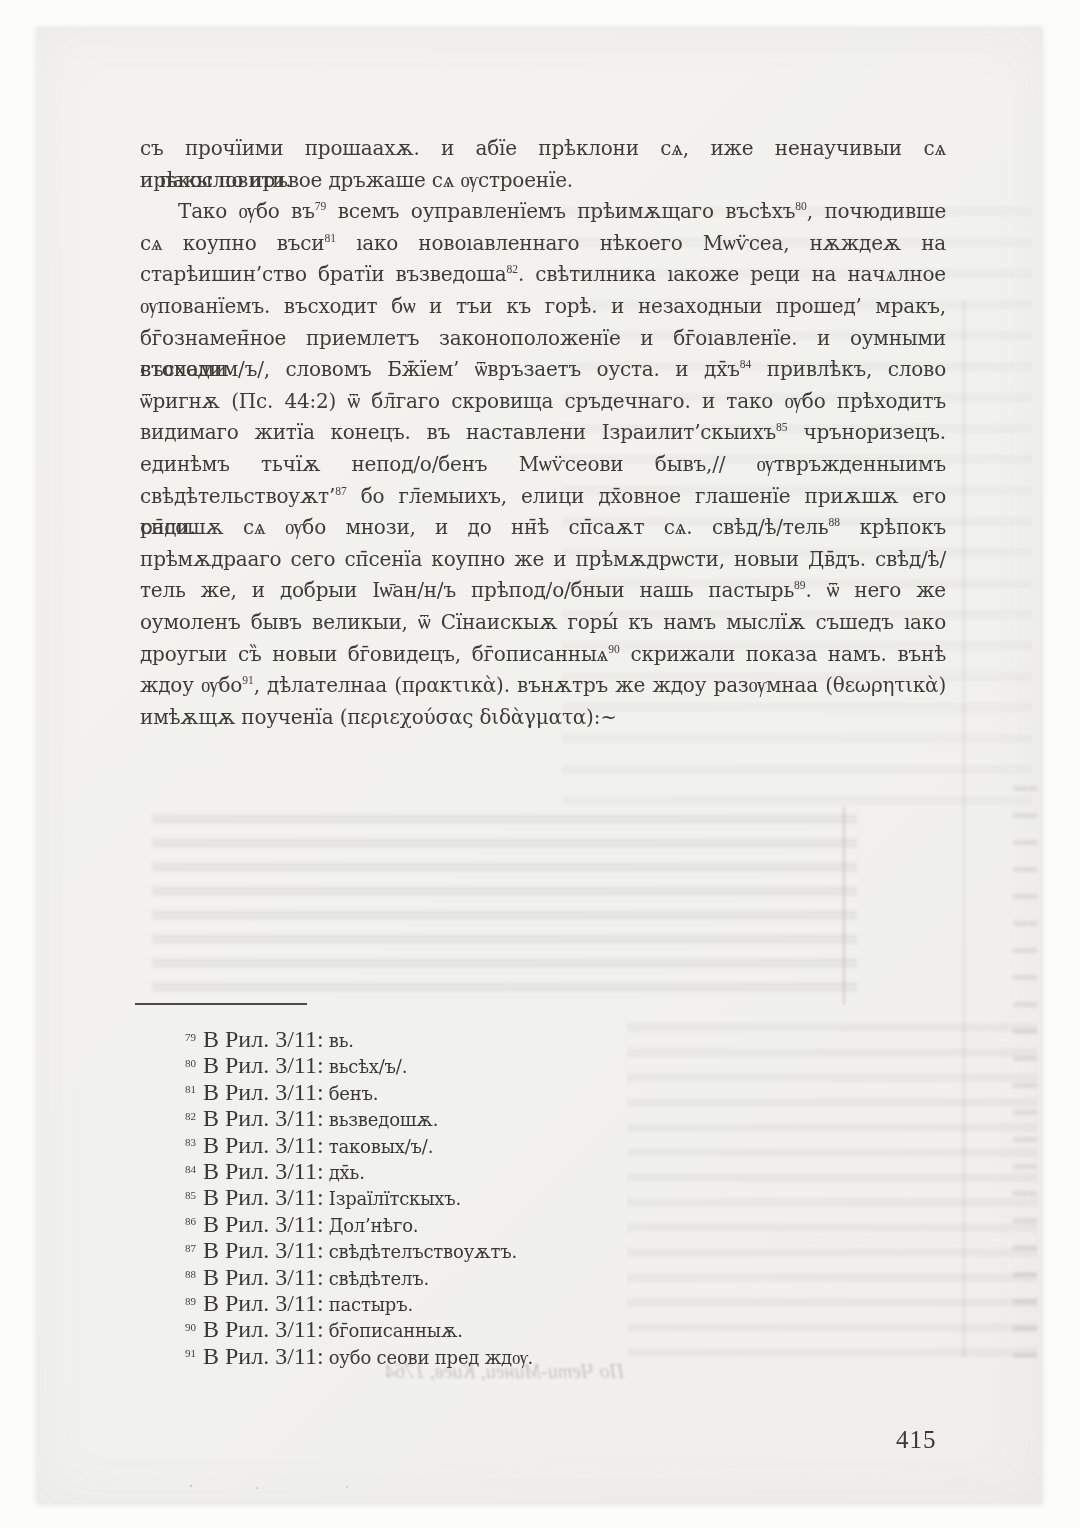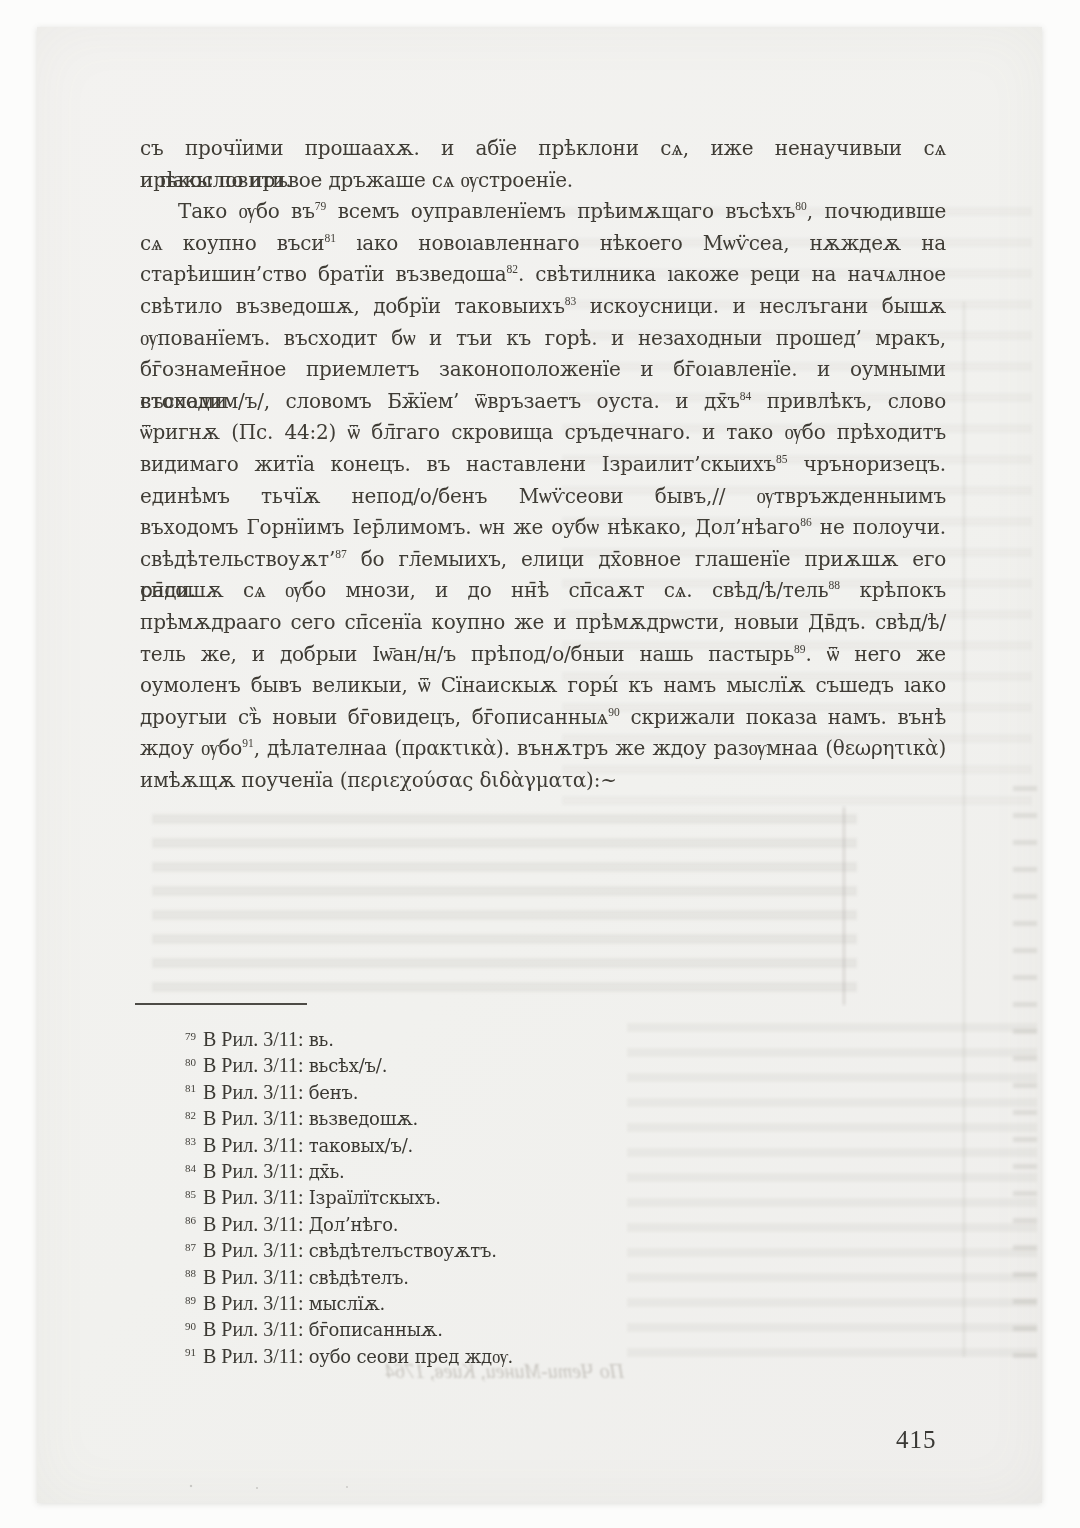--- a/index.html
+++ b/index.html
@@ -36,21 +36,21 @@
     background:#4d4b46;
   }
   .footnotes{
     position:absolute;left:148px;top:999px;width:700px;color:#3b3933;
   }
   .fn{height:26.4px;line-height:26.4px;white-space:nowrap;}
   .fn sup{
     font-family:"Liberation Serif",serif;font-size:11px;
     vertical-align:super;line-height:0;margin-right:7px;color:#44423c;
   }
-  .fn .prefix{font-family:"Liberation Serif",serif;font-size:20px;}
+  .fn .prefix{font-family:"Liberation Serif",serif;font-size:24px;}
   .fn .variant{font-family:"DejaVu Serif",serif;font-size:18px;letter-spacing:-0.2px;}
   
   .pagenum{
     position:absolute;left:859px;top:1379px;
     font-family:"Liberation Serif",serif;font-size:25px;color:#3a3935;
     letter-spacing:1px;
     margin-top:20px;
   }
   
   .ghost{position:absolute;pointer-events:none;filter:blur(1.4px);}
@@ -105,28 +105,26 @@
   <div class="ghost ghost-vline-b"></div>
   <div class="ghost ghost-margin-marks"></div>
   <div class="ghost-caption">По Чети-Минеи, Киев, 1764</div>
 
   <div class="main-text">
       <div class="line">съ прочїими прошаахѫ. и абїе прѣклони сѧ, иже ненаучивыи сѧ прѣкословити.</div>
       <div class="line nojust">и пакы по пръвое дръжаше сѧ ѹстроенїе.</div>
       <div class="line indent">Тако ѹбо въ<sup class="ref">79</sup> всемъ оуправленїемъ прѣимѫщаго въсѣхъ<sup class="ref">80</sup>, почюдивше</div>
       <div class="line">сѧ коупно въси<sup class="ref">81</sup> ıако новоıавленнаго нѣкоего Мѡѵ̈сеа, нѫждеѫ на</div>
       <div class="line">старѣишин’ство братїи възведоша<sup class="ref">82</sup>. свѣтилника ıакоже реци на начѧлное</div>
-      <div class="line">свѣтило възведошѫ, добрїи таковыихъ<sup class="ref">83</sup> искоусници. и неслъгани бышѫ</div>
       <div class="line">ѹпованїемъ. въсходит бѡ и тъи къ горѣ. и незаходныи прошед’ мракъ,</div>
       <div class="line">бг̄ознамен̄ное приемлетъ законоположенїе и бг̄оıавленїе. и оумными стопами</div>
       <div class="line">въсходим/ъ/, словомъ Бж̄їем’ ѿвръзаетъ оуста. и дх̄ъ<sup class="ref">84</sup> привлѣкъ, слово</div>
       <div class="line">ѿригнѫ (Пс. 44:2) ѿ бл̄гаго скровища сръдечнаго. и тако ѹбо прѣходитъ</div>
       <div class="line">видимаго житїа конецъ. въ наставлени Ізраилит’скыихъ<sup class="ref">85</sup> чръноризецъ.</div>
       <div class="line">единѣмъ тьчїѫ непод/о/бенъ Мѡѵ̈сеови бывъ,// ѹтвръжденныимъ</div>
-      <div class="line">въходомъ Горнїимъ Іер̄лимомъ. ѡн же оубѡ нѣкако, Дол’нѣаго<sup class="ref">86</sup> не полоучи.</div>
       <div class="line">свѣдѣтельствоуѫт’<sup class="ref">87</sup> бо гл̄емыихъ, елици дх̄овное глашенїе приѫшѫ его ради.</div>
       <div class="line">сп̄сошѫ сѧ ѹбо мнози, и до нн̄ѣ сп̄саѫт сѧ. свѣд/ѣ/тель<sup class="ref">88</sup> крѣпокъ</div>
       <div class="line">прѣмѫдрааго сего сп̄сенїа коупно же и прѣмѫдрѡсти, новыи Дв̄дъ. свѣд/ѣ/</div>
       <div class="line">тель же, и добрыи Іѡ̄ан/н/ъ прѣпод/о/бныи нашь пастырь<sup class="ref">89</sup>. ѿ него же</div>
       <div class="line">оумоленъ бывъ великыи, ѿ Сїнаискыѫ горы́ къ намъ мыслїѫ съшедъ ıако</div>
       <div class="line">дроугыи съ̏ новыи бг̄овидецъ, бг̄описанныѧ<sup class="ref">90</sup> скрижали показа намъ. вънѣ</div>
       <div class="line">ждоу ѹбо<sup class="ref">91</sup>, дѣлателнаа (πρακτικὰ). вънѫтръ же ждоу разѹмнаа (θεωρητικὰ)</div>
       <div class="line nojust">имѣѫщѫ поученїа (περιεχούσας διδὰγματα):~</div>
     </div>
 
@@ -136,21 +134,21 @@
       <div class="fn"><sup>79</sup><span class="prefix">В Рил. 3/11:</span> <span class="variant">вь.</span></div>
       <div class="fn"><sup>80</sup><span class="prefix">В Рил. 3/11:</span> <span class="variant">вьсѣх/ъ/.</span></div>
       <div class="fn"><sup>81</sup><span class="prefix">В Рил. 3/11:</span> <span class="variant">бенъ.</span></div>
       <div class="fn"><sup>82</sup><span class="prefix">В Рил. 3/11:</span> <span class="variant">вьзведошѫ.</span></div>
       <div class="fn"><sup>83</sup><span class="prefix">В Рил. 3/11:</span> <span class="variant">таковых/ъ/.</span></div>
       <div class="fn"><sup>84</sup><span class="prefix">В Рил. 3/11:</span> <span class="variant">дх̄ь.</span></div>
       <div class="fn"><sup>85</sup><span class="prefix">В Рил. 3/11:</span> <span class="variant">Ізраїлїтскыхъ.</span></div>
       <div class="fn"><sup>86</sup><span class="prefix">В Рил. 3/11:</span> <span class="variant">Дол’нѣго.</span></div>
       <div class="fn"><sup>87</sup><span class="prefix">В Рил. 3/11:</span> <span class="variant">свѣдѣтелъствоуѫтъ.</span></div>
       <div class="fn"><sup>88</sup><span class="prefix">В Рил. 3/11:</span> <span class="variant">свѣдѣтелъ.</span></div>
-      <div class="fn"><sup>89</sup><span class="prefix">В Рил. 3/11:</span> <span class="variant">мыслїѫ.</span></div>
+      <div class="fn"><sup>89</sup><span class="prefix">В Рил. 3/11:</span> <span class="variant">пастыръ.</span></div>
       <div class="fn"><sup>90</sup><span class="prefix">В Рил. 3/11:</span> <span class="variant">бг̄описанныѫ.</span></div>
       <div class="fn"><sup>91</sup><span class="prefix">В Рил. 3/11:</span> <span class="variant">оубо сеови пред ждѹ.</span></div>
     </div>
 
   <div class="pagenum">415</div>
 
   <div class="speckles"></div>
 </div>
 
 </body></html>

